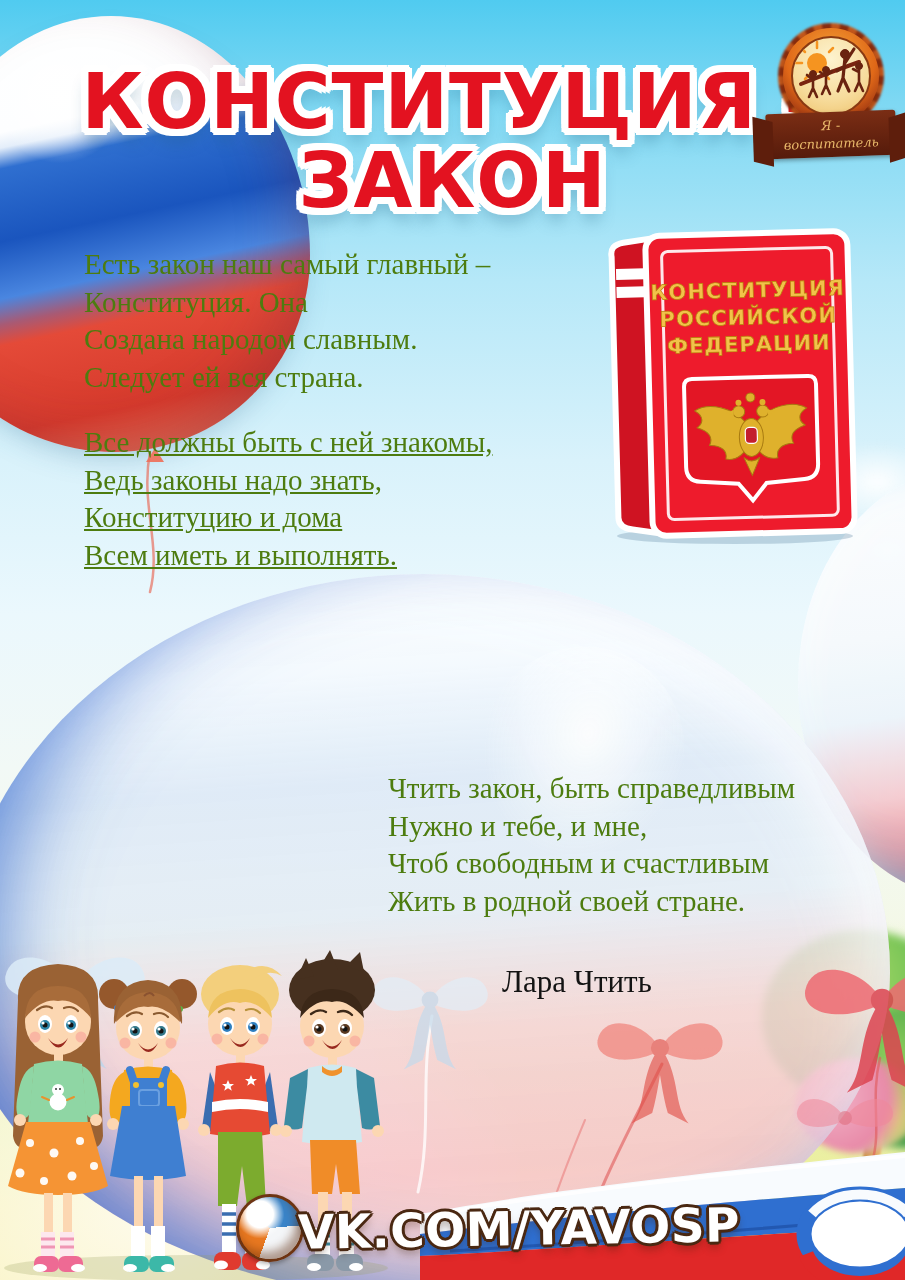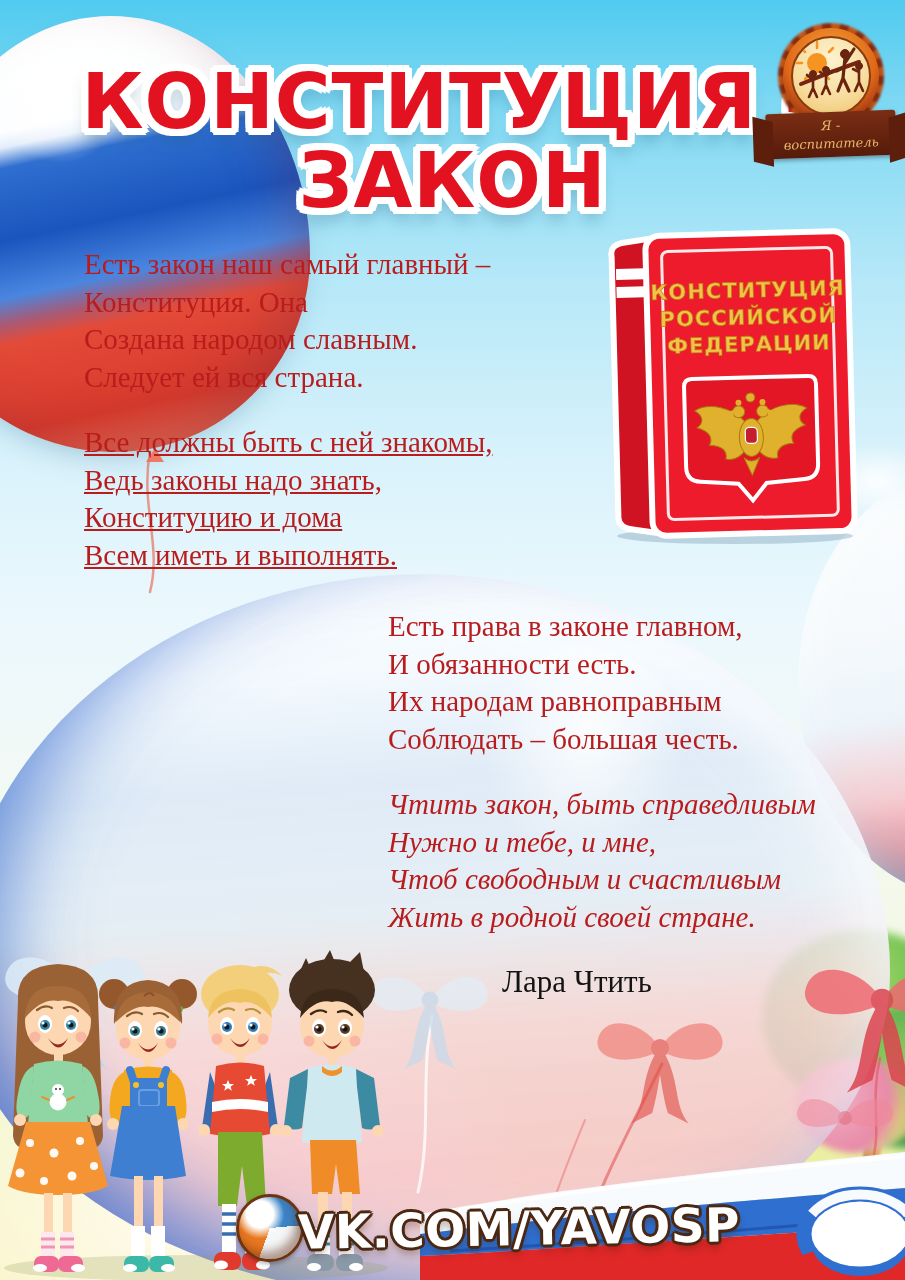--- a/index.html
+++ b/index.html
@@ -43,25 +43,25 @@
   .balloon-right{left:798px;top:468px;width:340px;height:430px;z-index:2;opacity:.96;border-radius:50%;
     background:linear-gradient(172deg,#fdfeff 0%,#f6fafd 38%,#ecf4fb 55%,#f6cbd0 72%,#ee9099 85%,#e4505a 96%);
     box-shadow:inset -52px -24px 70px -16px rgba(62,192,238,.95),inset 20px 20px 40px -20px rgba(255,255,255,.9);}
   
   .title{position:absolute;left:0;width:100%;top:62px;z-index:6;text-align:center;white-space:pre-line;
     font-family:"DejaVu Sans",sans-serif;font-weight:bold;font-size:76px;line-height:1.04;letter-spacing:1px;color:#e31220;
     text-shadow:-7px 0 0 #fff,7px 0 0 #fff,0 -7px 0 #fff,0 7px 0 #fff,-5px -5px 0 #fff,5px -5px 0 #fff,-5px 5px 0 #fff,5px 5px 0 #fff,
       -7px 4px 0 #fff,7px 4px 0 #fff,-7px -4px 0 #fff,7px -4px 0 #fff,4px 7px 0 #fff,-4px 7px 0 #fff,4px -7px 0 #fff,-4px -7px 0 #fff,
       0 13px 16px rgba(30,90,120,.35);}
   .stanza{position:absolute;z-index:5;white-space:pre-line;font-family:"Liberation Serif",serif;
-    font-size:29px;line-height:1.3;color:#b91c1c;}
+    font-size:29px;line-height:1.3;color:#4d7c0f;}
   .s1{left:84px;top:246px;}
   .s2{left:84px;top:424px;text-decoration:underline;}
   .s3{left:388px;top:608px;}
-  .s4{left:388px;top:786px;font-style:italic;}
+  .s4{left:388px;top:770px;}
   .author{position:absolute;left:502px;top:964px;z-index:5;font-family:"Liberation Serif",serif;font-size:31px;color:#131313;}
   
   .logo{position:absolute;left:760px;top:28px;width:142px;z-index:6;}
   .medal{position:relative;width:96px;height:96px;margin:0 auto;border-radius:50%;
     background:radial-gradient(circle at 50% 32%,#f6a93a,#e06818 55%,#a03812 80%,#8a2d0e);
     display:flex;align-items:center;justify-content:center;box-shadow:0 3px 6px rgba(110,40,0,.45);}
   .medal::before{content:"";position:absolute;inset:-5px;border-radius:50%;z-index:-1;
     background:repeating-conic-gradient(#c4581c 0deg 10deg,#8a2d0e 10deg 20deg);filter:blur(1px);}
   .medal-inner{width:76px;height:76px;border-radius:50%;overflow:hidden;
     background:radial-gradient(circle at 50% 28%,#fdf3cf,#f7dc9c 60%,#eec26c);border:2px solid #8a3a12;}
@@ -201,24 +201,20 @@
   </div>
 
   <div class="stanza s1">Есть закон наш самый главный –
 Конституция.  Она
 Создана народом славным.
 Следует ей вся страна.</div>
   <div class="stanza s2">Все должны быть с ней знакомы,
 Ведь законы надо знать,
 Конституцию и дома
 Всем иметь и выполнять.</div>
-  <div class="stanza s3">Есть права в законе главном,
-И обязанности есть.
-Их народам равноправным
-Соблюдать – большая честь.</div>
   <div class="stanza s4">Чтить закон, быть справедливым
 Нужно и тебе, и мне,
 Чтоб свободным и счастливым
 Жить в родной своей стране.</div>
   <div class="author">Лара Чтить</div>
 
   <svg class="book" width="262" height="318" viewBox="0 0 262 318">
     <ellipse cx="138" cy="310" rx="118" ry="8" fill="rgba(90,130,160,.3)"></ellipse>
     <g transform="rotate(-1.5 131 159)">
       <path d="M18,28 Q16,16 30,14 L62,10 L62,306 L32,301 Q18,299 18,289 Z" fill="#cf1322" stroke="#fff" stroke-width="6" stroke-linejoin="round"></path>

